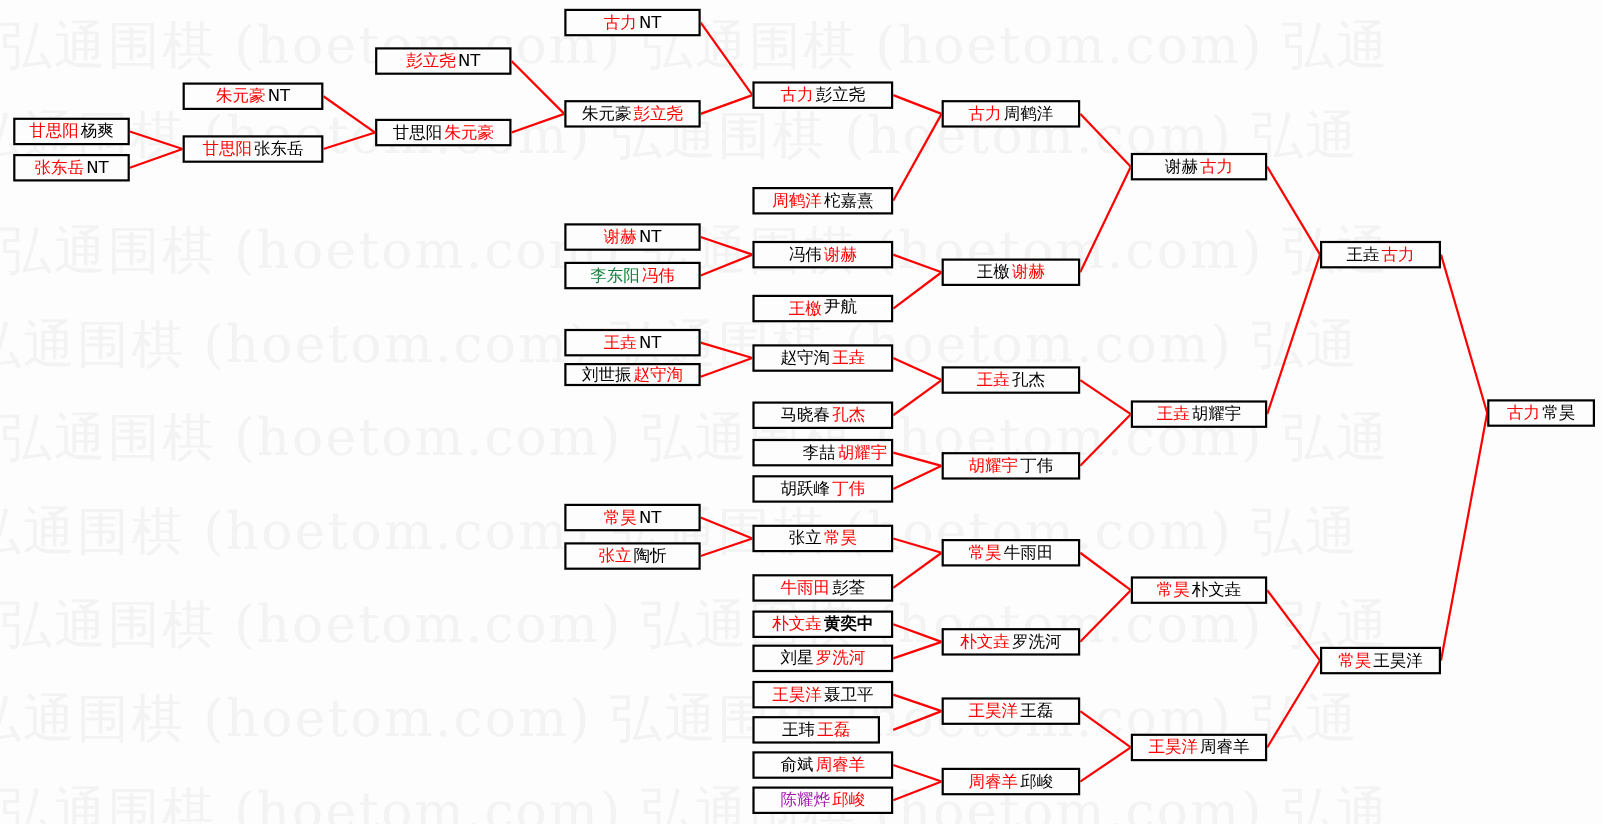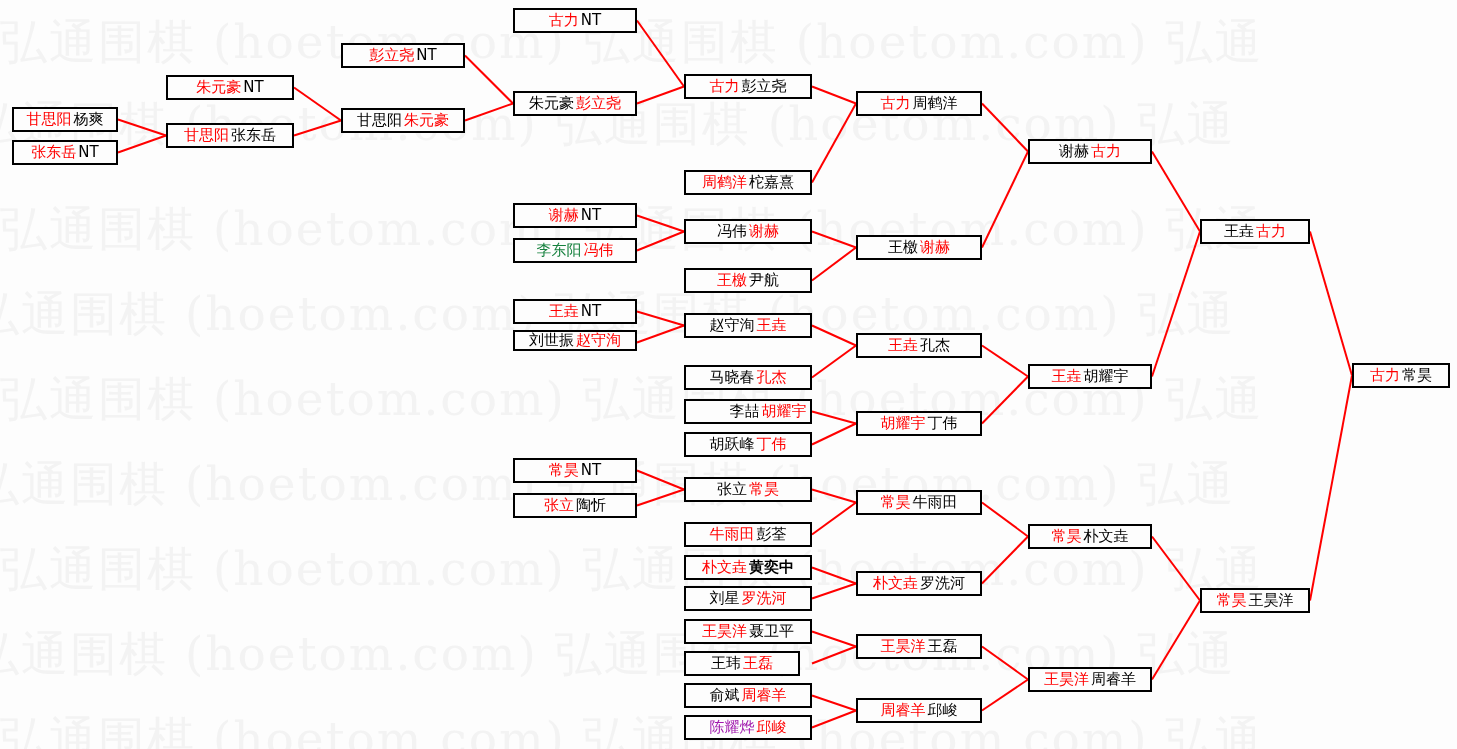--- a/index.html
+++ b/index.html
@@ -200,21 +200,21 @@
         <span class="p lose" style="color: rgb(0, 0, 0);">柁嘉熹</span>
       </div>
       <div class="box" style="left: 684px; top: 219px; width: 128px; height: 25px; border-color: rgb(0, 0, 0);">
         <span class="p lose" style="color: rgb(0, 0, 0);">冯伟</span>
         <span class="sep"></span>
         <span class="p win" style="color: rgb(255, 0, 0);">谢赫</span>
       </div>
       <div class="box" style="left: 684px; top: 268px; width: 128px; height: 25px; border-color: rgb(0, 0, 0);">
         <span class="p win" style="color: rgb(255, 0, 0);">王檄</span>
         <span class="sep"></span>
-        <span class="p lose" style="color: rgb(0, 0, 0);">尹航</span>
+        <span class="p lose" style="color: rgb(0, 0, 0); font-family: Liberation Mono, monospace;">尹航</span>
       </div>
       <div class="box" style="left: 684px; top: 313px; width: 128px; height: 25px; border-color: rgb(0, 0, 0);">
         <span class="p lose" style="color: rgb(0, 0, 0);">赵守洵</span>
         <span class="sep"></span>
         <span class="p win" style="color: rgb(255, 0, 0);">王垚</span>
       </div>
       <div class="box" style="left: 684px; top: 365px; width: 128px; height: 25px; border-color: rgb(0, 0, 0);">
         <span class="p lose" style="color: rgb(0, 0, 0);">马晓春</span>
         <span class="sep"></span>
         <span class="p win" style="color: rgb(255, 0, 0);">孔杰</span>

